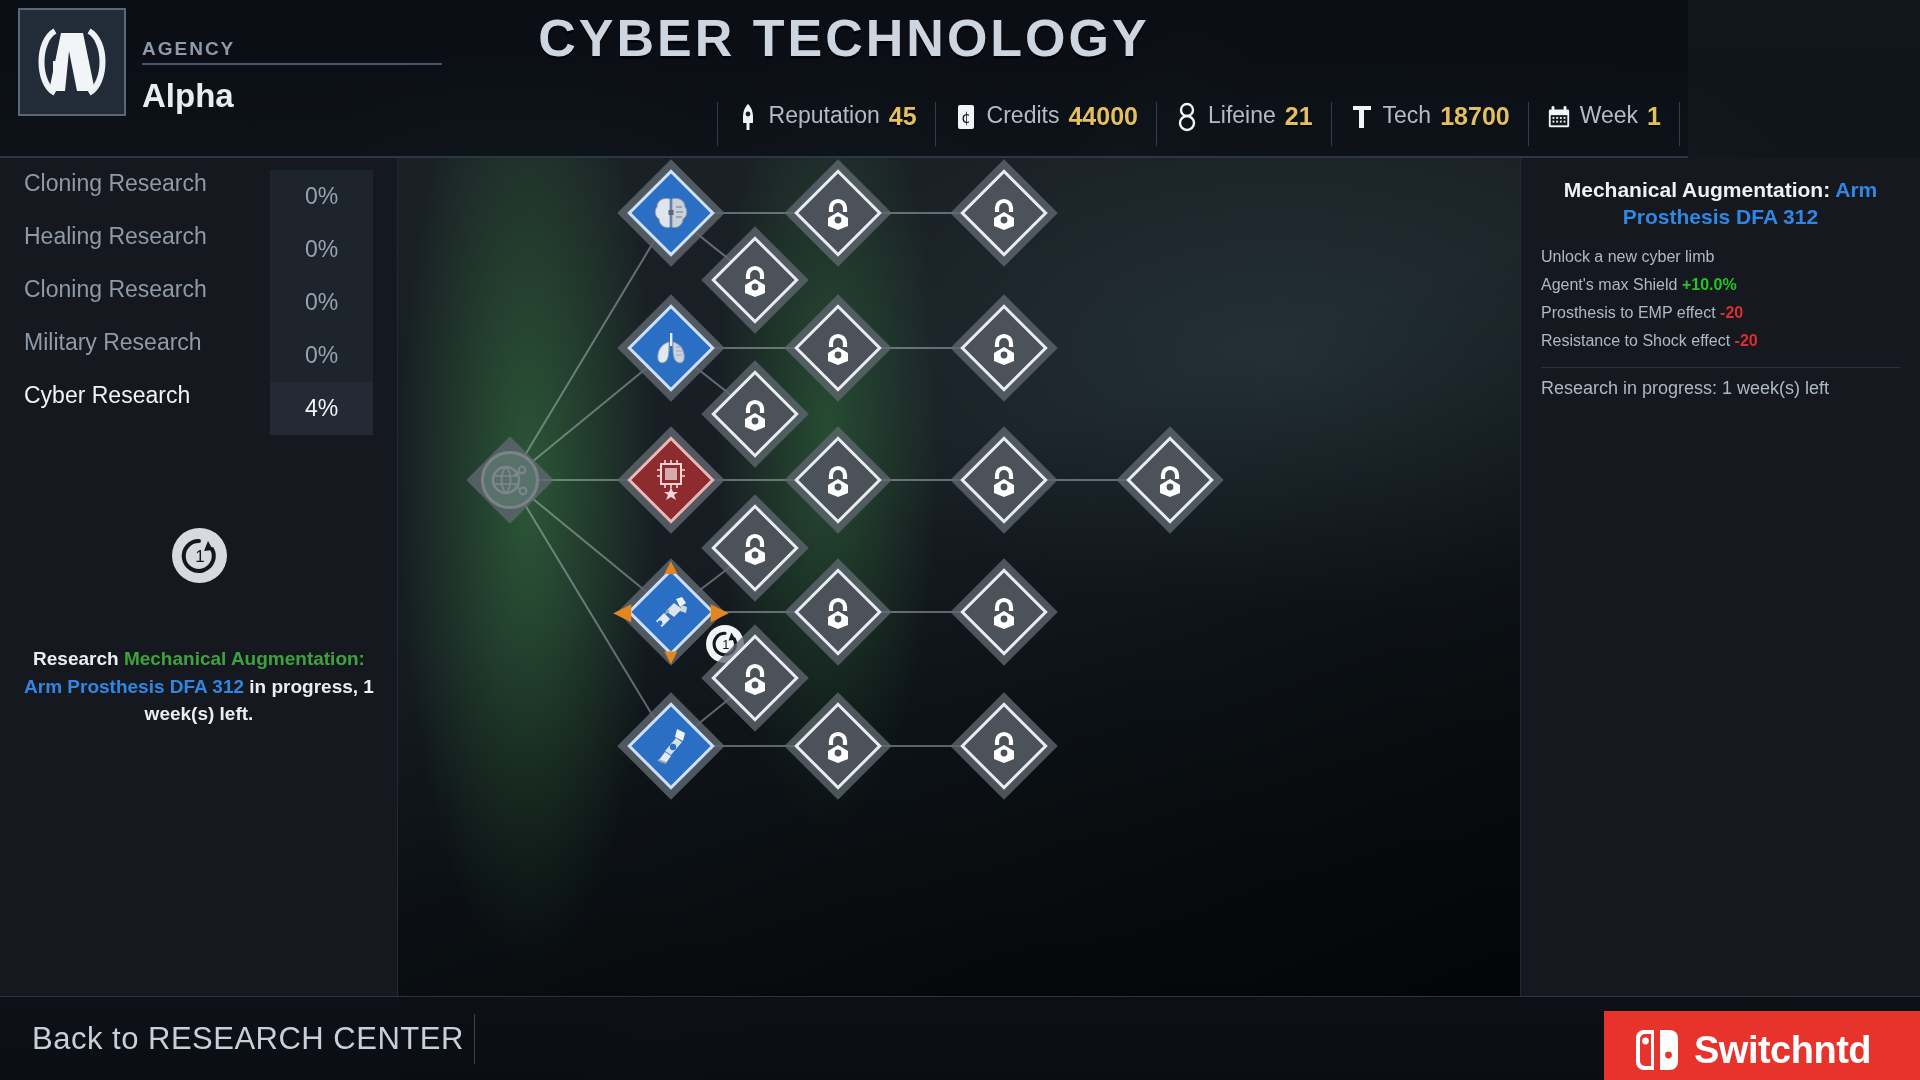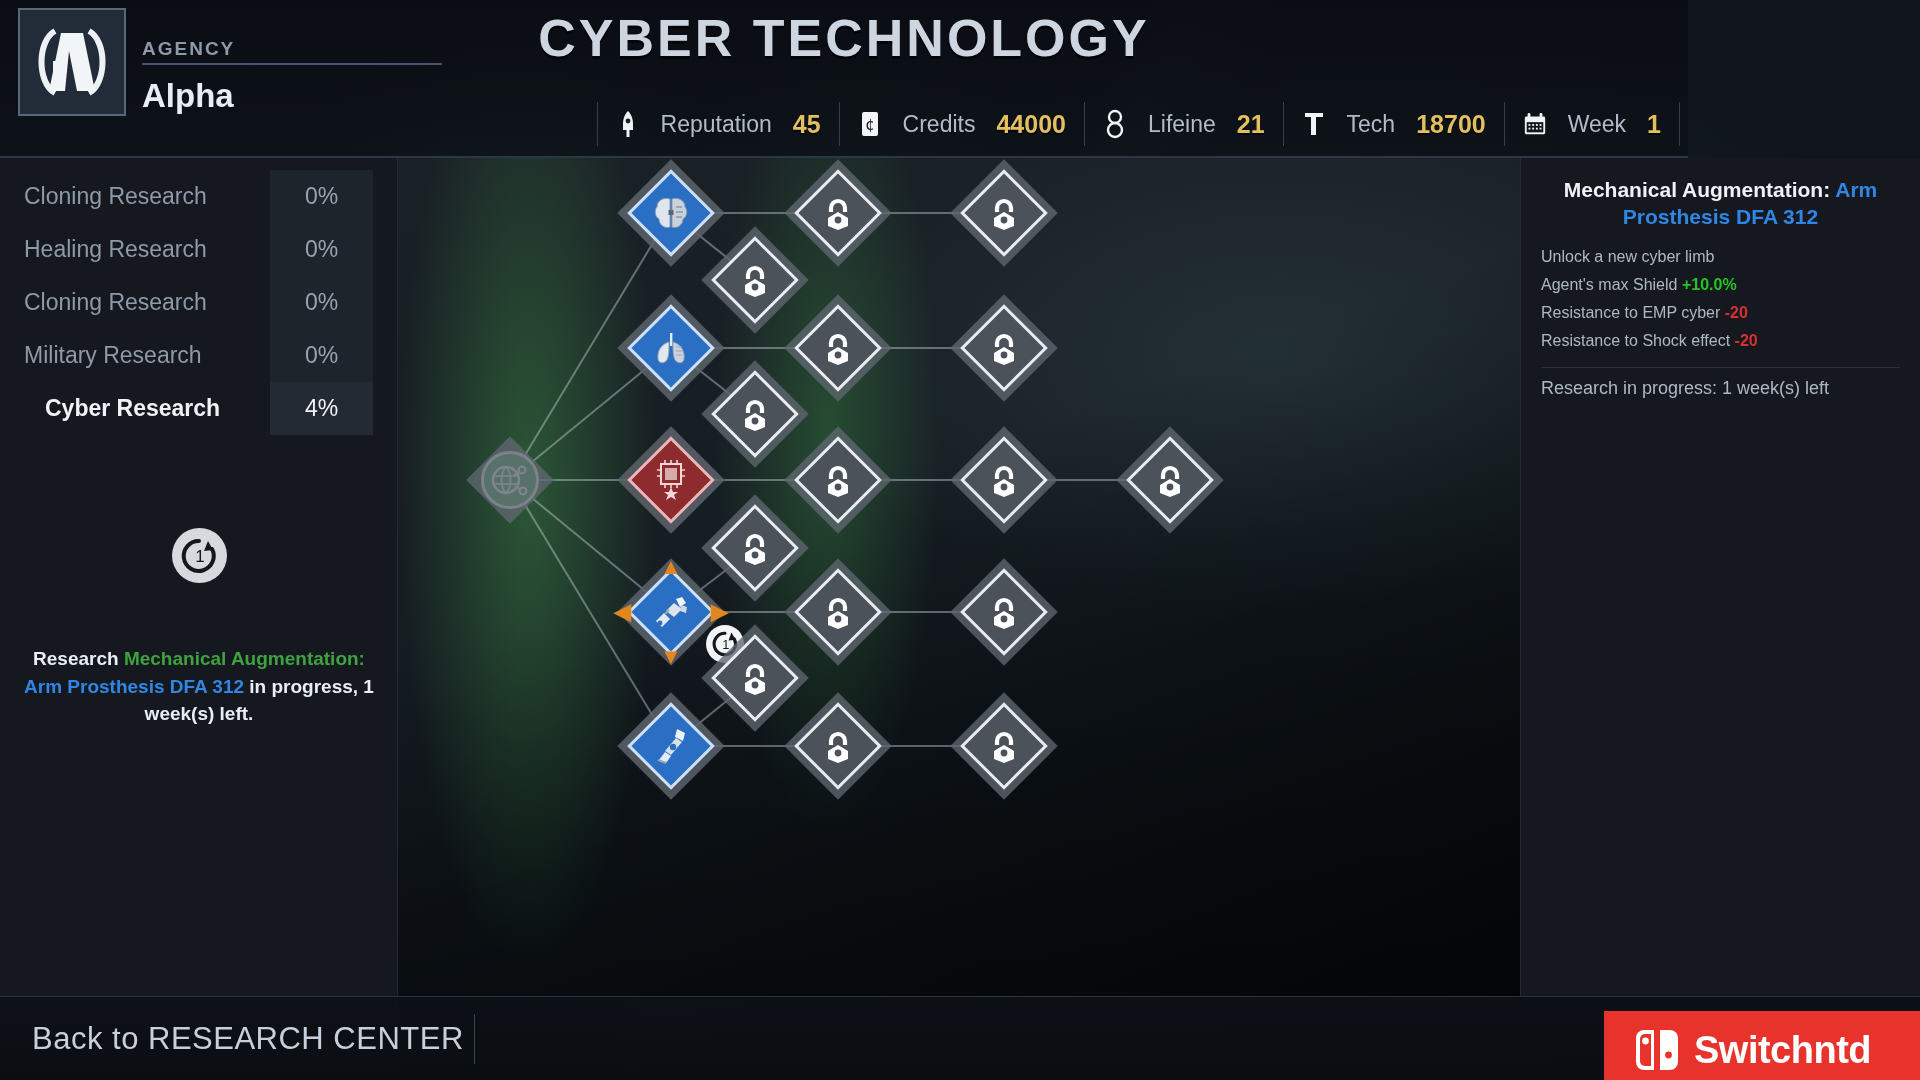--- a/index.html
+++ b/index.html
@@ -54,42 +54,42 @@
     letter-spacing:3px; color:#cdd6e0;
     text-shadow:0 3px 0 rgba(0,0,0,.65);
   }
 
   
   #stats {
     position:absolute; right:8px; top:98px; height:52px;
     display:flex; align-items:center;
   }
   .stat {
-    display:flex; align-items:center; gap:21px;
+    display:flex; align-items:flex-start; gap:9px;
     padding:0 18px; height:44px;
     border-left:1px solid #333e4c;
   }
   .stat:last-child { border-right:1px solid #333e4c; }
   .stat-label { font-size:23px; color:#b2bcc8; }
   .stat-value { font-size:25px; font-weight:bold; color:#e3bf5f;
                 text-shadow:0 2px 0 rgba(0,0,0,.6); }
   .stat-ico { width:24px; height:30px; display:flex; align-items:center;
               justify-content:center; color:#eef2f6; }
 
   
   #sidebar {
     position:absolute; left:0; top:158px; width:398px; bottom:0;
     background:#15191f; border-right:1px solid #222a33; z-index:15;
   }
   .res-row {
-    display:flex; align-items:center; justify-content:space-between;
+    display:flex; align-items:flex-start; justify-content:space-between;
     height:53px; margin:0 24px;
   }
   .res-name { font-size:23px; color:#8e9aa7; }
-  .res-row.active .res-name { color:#eff3f7; font-weight:bold;margin-left:21px; }
+  .res-row.active .res-name { color:#eff3f7; font-weight:normal; }
   .res-pct {
     width:103px; height:53px; background:#1e242c;
     display:flex; align-items:center; justify-content:center;
     font-size:23px; color:#97a3b1;
   }
   .res-row.active .res-pct { color:#eff3f7; background:#232a33; }
 
   #progress-block {
     position:absolute; top:370px; left:0; width:398px; text-align:center;
   }
@@ -633,21 +633,21 @@
     </div>
 </div>
 
 <div id="right-panel">
   <div id="detail-title">
     <span>Mechanical Augmentation:</span><span class="c-blue"> Arm Prosthesis DFA 312</span>
   </div>
   <div id="detail-lines">
       <div class="detail-line"><span>Unlock a new cyber limb</span></div>
       <div class="detail-line"><span>Agent's max Shield </span><span class="pos">+10.0%</span></div>
-      <div class="detail-line"><span>Resistance to EMP cyber </span><span class="neg">-20</span></div>
+      <div class="detail-line"><span>Prosthesis to EMP effect </span><span class="neg">-20</span></div>
       <div class="detail-line"><span>Resistance to Shock effect </span><span class="neg">-20</span></div>
     </div>
   <div id="detail-sep"></div>
   <div id="detail-status">Research in progress: 1 week(s) left</div>
 </div>
 
 <div id="footer">
   <div id="back-btn">Back to RESEARCH CENTER</div>
   <div id="watermark">
     <svg width="50" height="44" viewBox="0 0 50 44">

